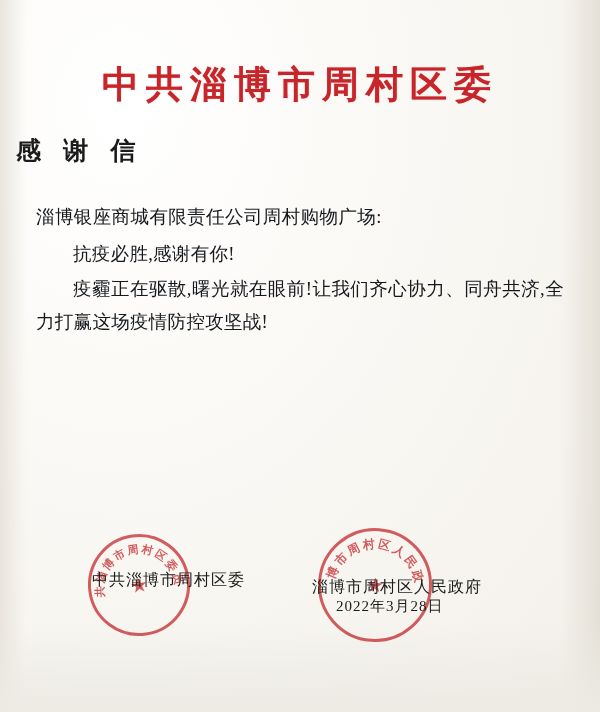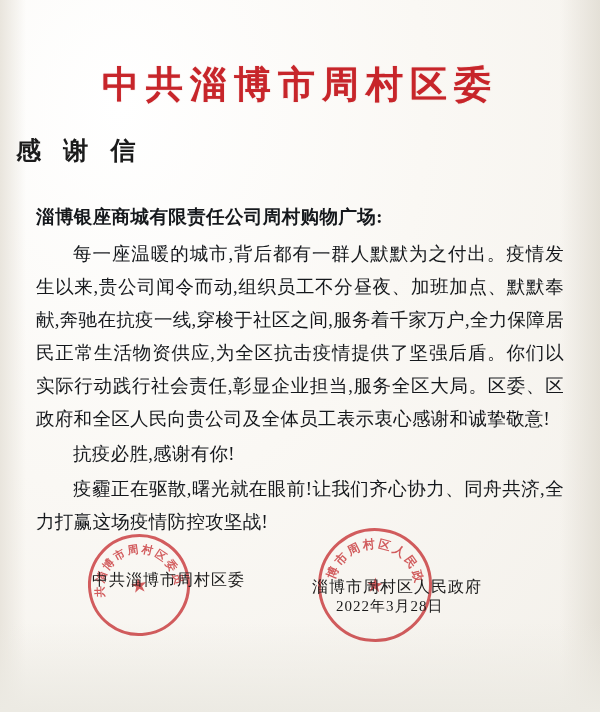--- a/index.html
+++ b/index.html
@@ -71,21 +71,20 @@
   }
 
   .salutation {
     position: absolute;
     top: 204px;
     left: 36px;
     width: 530px;
     font-size: 18.5px;
     color: #15181c;
     letter-spacing: 0.4px;
-    font-weight: bold;
   }
 
   .body-text {
     position: absolute;
     top: 238px;
     left: 36px;
     width: 528px;
     font-size: 18.5px;
     line-height: 33px;
     color: #15181c;
@@ -173,21 +172,20 @@
   <div class="paper-shade-right"></div>
   <div class="paper-shade-bottom"></div>
 
   <div class="letterhead">中共淄博市周村区委</div>
 
   <div class="doc-title">感 谢 信</div>
 
   <div class="salutation">淄博银座商城有限责任公司周村购物广场:</div>
 
   <div class="body-text">
-    <p>每一座温暖的城市,背后都有一群人默默为之付出。疫情发生以来,贵公司闻令而动,组织员工不分昼夜、加班加点、默默奉献,奔驰在抗疫一线,穿梭于社区之间,服务着千家万户,全力保障居民正常生活物资供应,为全区抗击疫情提供了坚强后盾。你们以实际行动践行社会责任,彰显企业担当,服务全区大局。区委、区政府和全区人民向贵公司及全体员工表示衷心感谢和诚挚敬意!</p>
     <p>抗疫必胜,感谢有你!</p>
     <p>疫霾正在驱散,曙光就在眼前!让我们齐心协力、同舟共济,全力打赢这场疫情防控攻坚战!</p>
   </div>
 
   <div class="seal seal-left">
     <svg class="seal-arc" viewBox="0 0 96 96">
       <defs>
         <path id="arcL" d="M 12,52 A 36,36 0 1 1 84,52" fill="none"></path>
       </defs>
       <text font-size="11" letter-spacing="2.2">

